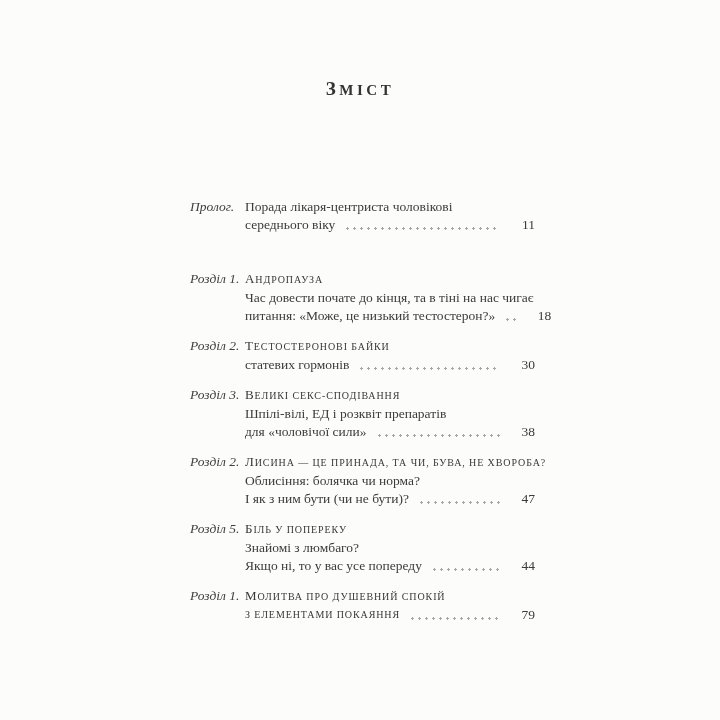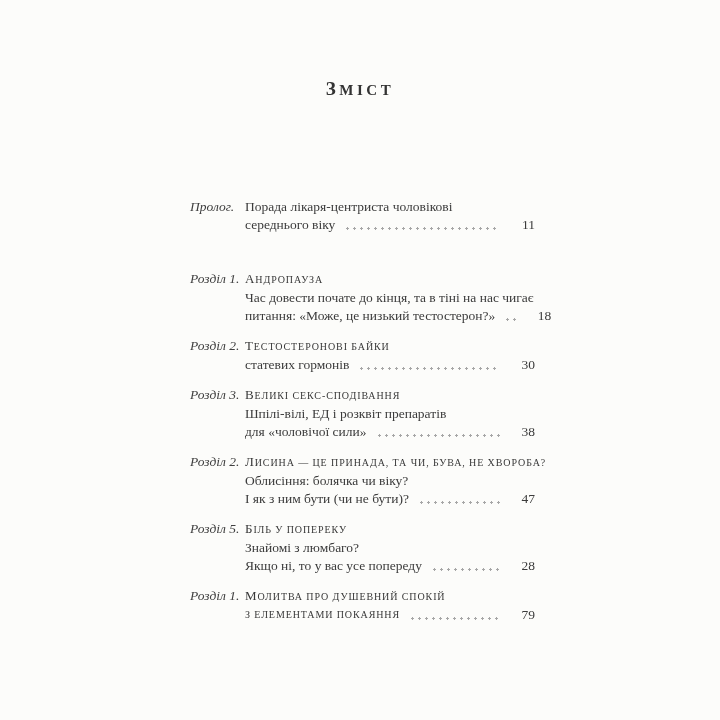--- a/index.html
+++ b/index.html
@@ -150,42 +150,42 @@
           </div>
         </div>
   </div>
       <div class="entry">
     <div class="entry-label"><em>Розділ 2.</em></div>
     <div class="entry-content">
           <div class="line">
             <span class="line-text h first">ЛИСИНА — ЦЕ ПРИНАДА, ТА ЧИ, БУВА, НЕ ХВОРОБА?</span>
           </div>
           <div class="line">
-            <span class="line-text b">Облисіння: болячка чи віку?</span>
+            <span class="line-text b">Облисіння: болячка чи норма?</span>
           </div>
           <div class="line">
             <span class="line-text b">І як з ним бути (чи не бути)?</span>
             <span class="leader"></span>
             <span class="pagenum">47</span>
           </div>
         </div>
   </div>
       <div class="entry">
     <div class="entry-label"><em>Розділ 5.</em></div>
     <div class="entry-content">
           <div class="line">
             <span class="line-text h first">БІЛЬ У ПОПЕРЕКУ</span>
           </div>
           <div class="line">
             <span class="line-text b">Знайомі з люмбаго?</span>
           </div>
           <div class="line">
             <span class="line-text b">Якщо ні, то у вас усе попереду</span>
             <span class="leader"></span>
-            <span class="pagenum">28</span>
+            <span class="pagenum">44</span>
           </div>
         </div>
   </div>
       <div class="entry">
     <div class="entry-label"><em>Розділ 1.</em></div>
     <div class="entry-content">
           <div class="line">
             <span class="line-text h first">МОЛИТВА ПРО ДУШЕВНИЙ СПОКІЙ</span>
           </div>
           <div class="line">

